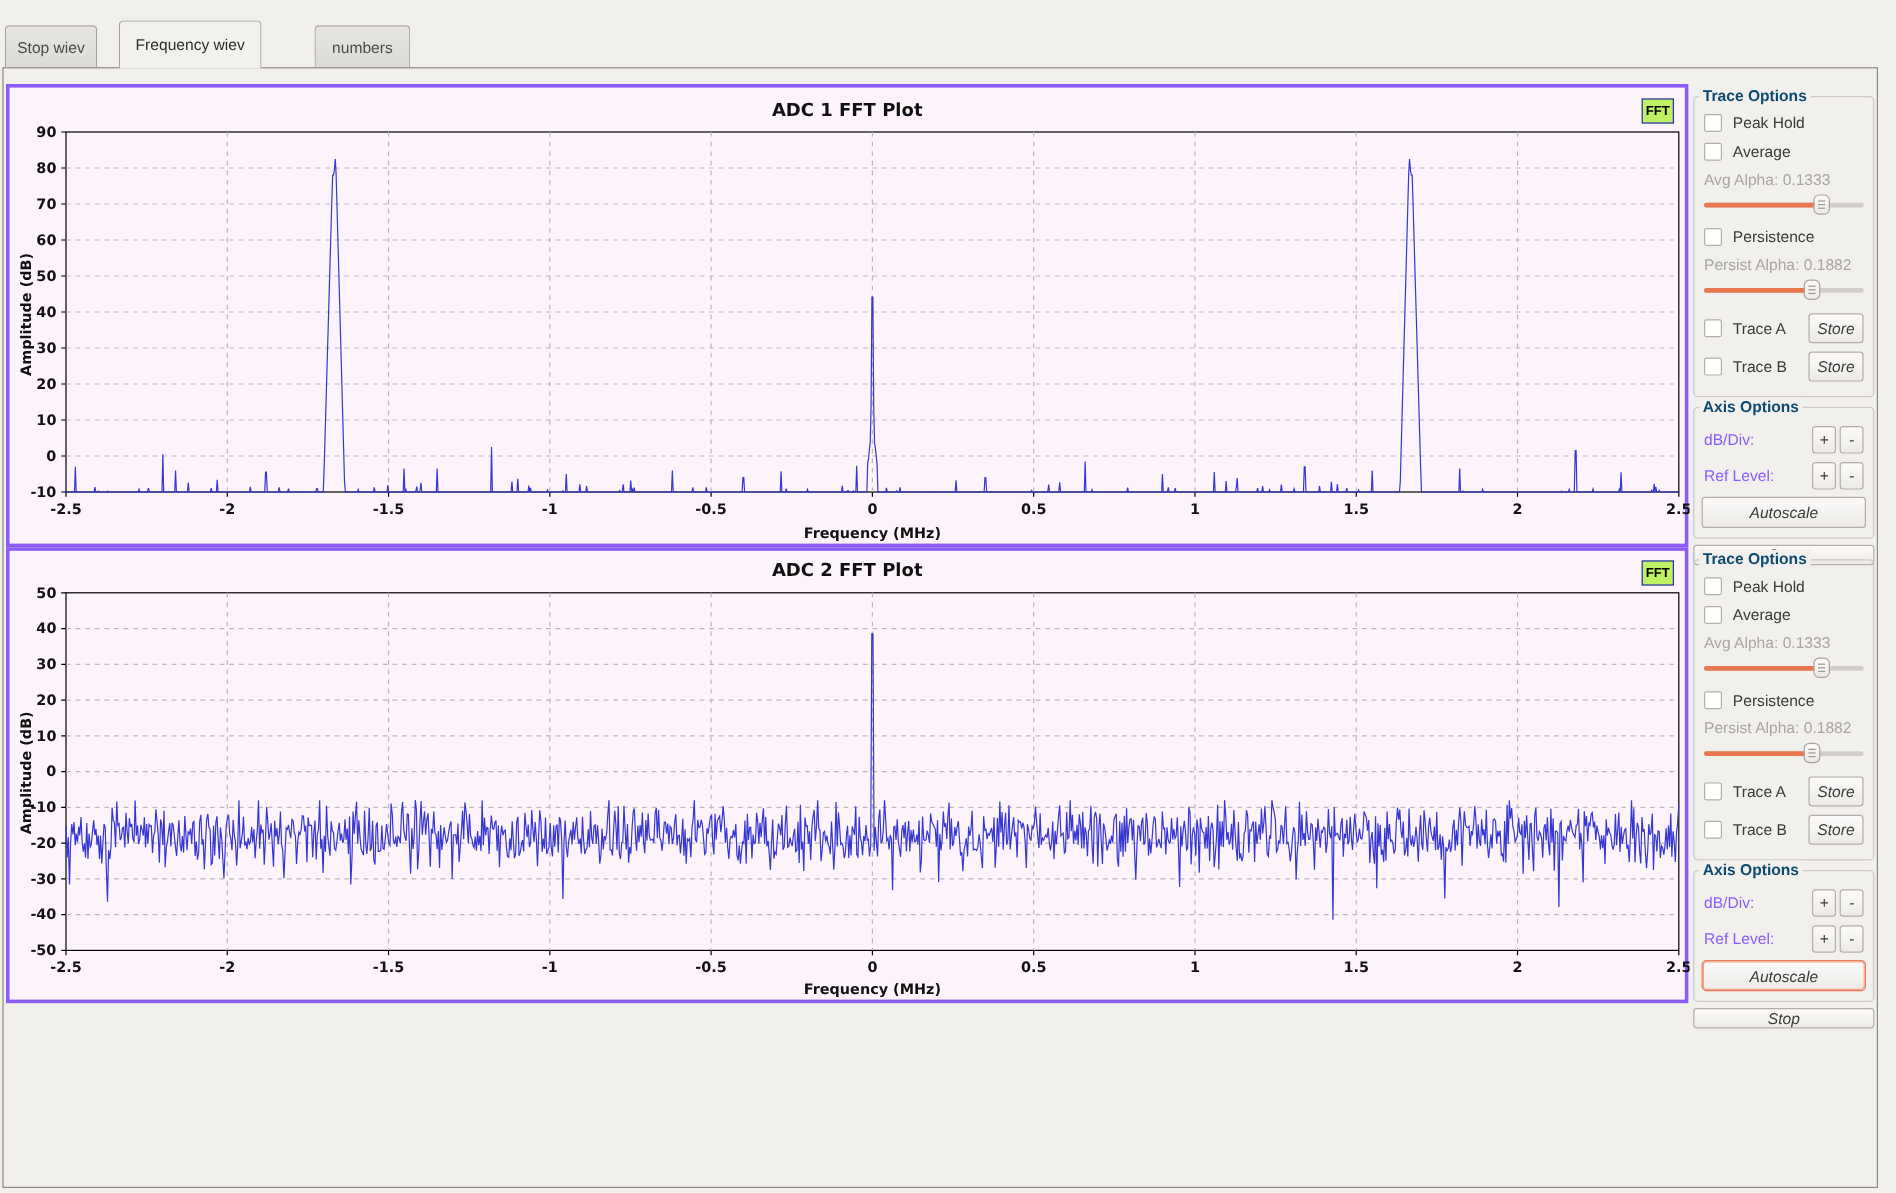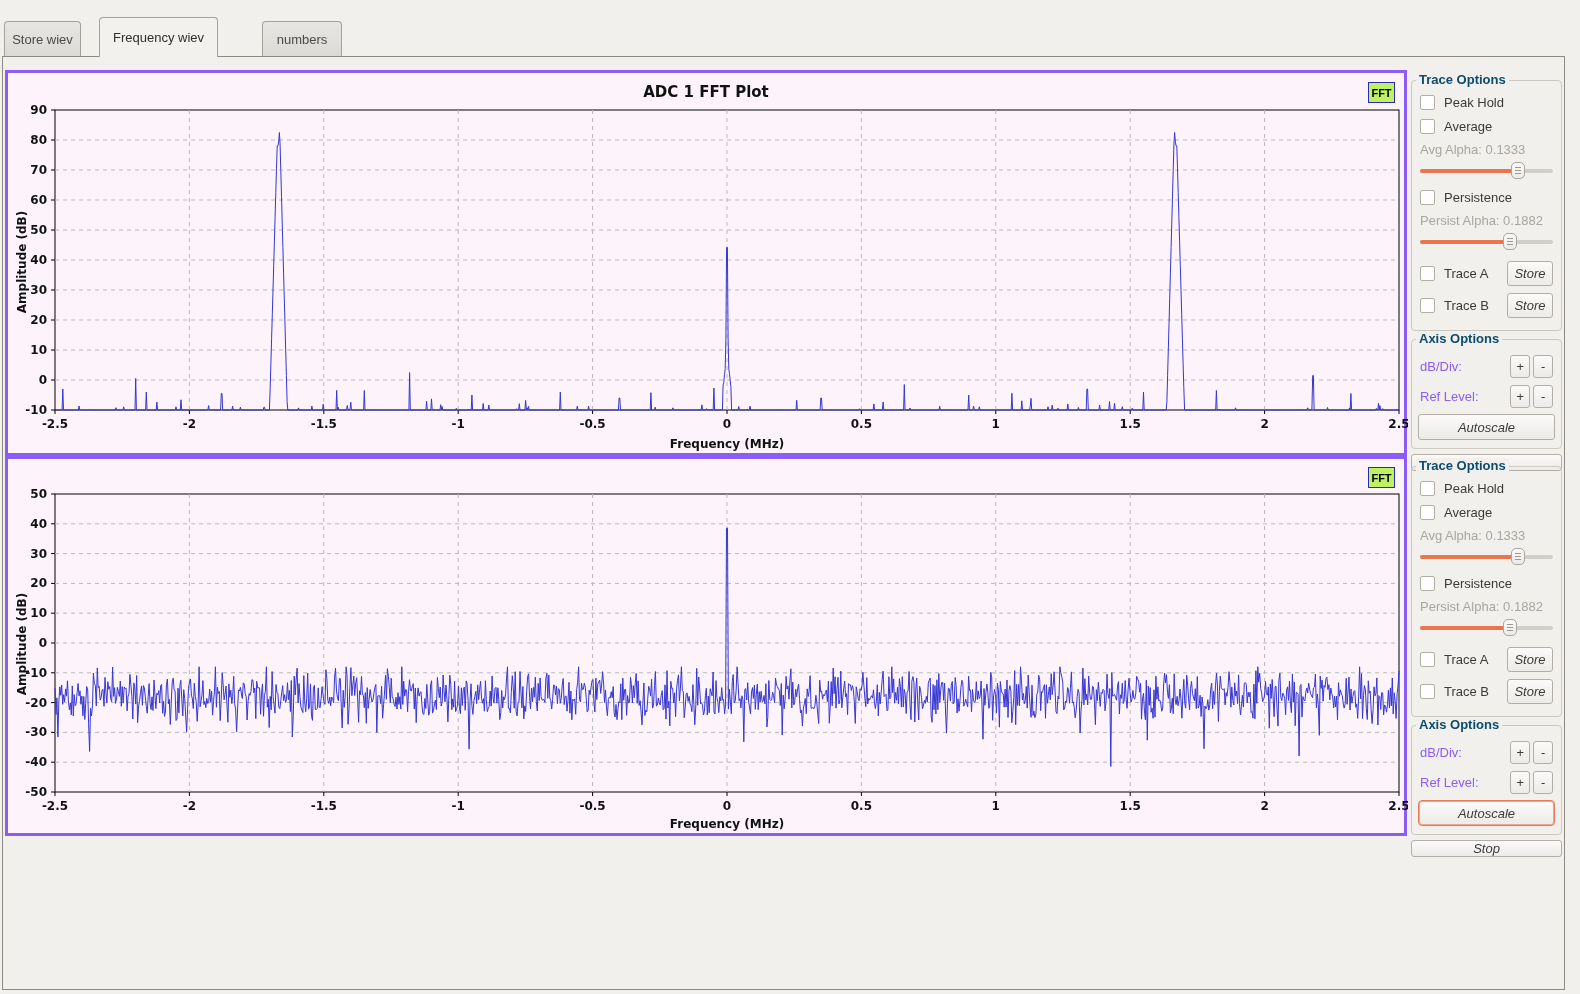--- a/index.html
+++ b/index.html
@@ -69,21 +69,21 @@
   .btn-pm { width:20px; height:23px; font-size:13px; }
   .btn-wide { display:block; width:100%; height:26px; margin:4px 0 2px 0; font-size:13px; }
   .btn-autoscale.focused { border:1px solid #e87a54; box-shadow:0 0 0 1px #f0a586 inset; border-radius:4px; }
   .btn-stop { margin:5px 2px 0 2px; width:calc(100% - 4px); height:26px; }
 </style>
 </head>
 <body>
 
 <div class="tabbar">
   <div class="tab" style="left:4px; width:77px;">
-    <span>Store wiev</span>
+    <span>Stop wiev</span>
   </div>
   <div class="tab active" style="left:99px; width:119px;">
     <span>Frequency wiev</span>
   </div>
   <div class="tab" style="left:218px; width:80px;margin-left:44px;">
     <span>numbers</span>
   </div>
 </div>
 
 <div class="pane">
@@ -117,20 +117,21 @@
         <text x="1122.2" y="355" text-anchor="middle" class="tick">1.5</text>
         <text x="1256.6000000000001" y="355" text-anchor="middle" class="tick">2</text>
         <text x="1391" y="355" text-anchor="middle" class="tick">2.5</text>
         <path d="M43 37.0 H47 M43 67.0 H47 M43 97.0 H47 M43 127.0 H47 M43 157.0 H47 M43 187.0 H47 M43 217.0 H47 M43 247.0 H47 M43 277.0 H47 M43 307.0 H47 M43 337.0 H47 M47.0 337 V341 M181.4 337 V341 M315.8 337 V341 M450.2 337 V341 M584.6 337 V341 M719.0 337 V341 M853.4 337 V341 M987.8 337 V341 M1122.2 337 V341 M1256.6 337 V341 M1391.0 337 V341 " stroke="#000" stroke-width="1" fill="none"></path>
         <path d="M47.0 337.0 L47.7 337.0 L48.4 337.0 L49.1 337.0 L49.8 337.0 L50.5 337.0 L51.2 337.0 L52.0 337.0 L52.7 337.0 L53.4 337.0 L54.1 337.0 L54.8 316.0 L55.5 337.0 L56.2 337.0 L56.9 337.0 L57.6 337.0 L58.3 337.0 L59.0 337.0 L59.7 337.0 L60.4 337.0 L61.2 337.0 L61.9 337.0 L62.6 337.0 L63.3 337.0 L64.0 337.0 L64.7 337.0 L65.4 337.0 L66.1 337.0 L66.8 337.0 L67.5 337.0 L68.2 337.0 L68.9 337.0 L69.6 337.0 L70.4 337.0 L71.1 333.0 L71.8 337.0 L72.5 337.0 L73.2 337.0 L73.9 336.3 L74.6 337.0 L75.3 337.0 L76.0 337.0 L76.7 337.0 L77.4 337.0 L78.1 337.0 L78.8 337.0 L79.6 337.0 L80.3 337.0 L81.0 337.0 L81.7 336.2 L82.4 337.0 L83.1 337.0 L83.8 337.0 L84.5 337.0 L85.2 337.0 L85.9 337.0 L86.6 337.0 L87.3 337.0 L88.0 337.0 L88.8 337.0 L89.5 337.0 L90.2 337.0 L90.9 337.0 L91.6 337.0 L92.3 337.0 L93.0 337.0 L93.7 337.0 L94.4 337.0 L95.1 337.0 L95.8 337.0 L96.5 337.0 L97.2 337.0 L98.0 337.0 L98.7 337.0 L99.4 337.0 L100.1 337.0 L100.8 337.0 L101.5 337.0 L102.2 337.0 L102.9 337.0 L103.6 337.0 L104.3 337.0 L105.0 337.0 L105.7 337.0 L106.5 337.0 L107.2 337.0 L107.9 334.7 L108.6 337.0 L109.3 337.0 L110.0 337.0 L110.7 337.0 L111.4 337.0 L112.1 337.0 L112.8 337.0 L113.5 337.0 L114.2 337.0 L114.9 337.0 L115.7 333.8 L116.4 337.0 L117.1 337.0 L117.8 337.0 L118.5 337.0 L119.2 337.0 L119.9 337.0 L120.6 337.0 L121.3 337.0 L122.0 337.0 L122.7 337.0 L123.4 337.0 L124.1 337.0 L124.9 337.0 L125.6 337.0 L126.3 337.0 L127.0 337.0 L127.7 305.5 L128.4 337.0 L129.1 337.0 L129.8 337.0 L130.5 337.0 L131.2 337.0 L131.9 337.0 L132.6 337.0 L133.3 337.0 L134.1 337.0 L134.8 337.0 L135.5 337.0 L136.2 337.0 L136.9 337.0 L137.6 337.0 L138.3 319.0 L139.0 337.0 L139.7 337.0 L140.4 337.0 L141.1 337.0 L141.8 337.0 L142.5 337.0 L143.3 337.0 L144.0 337.0 L144.7 337.0 L145.4 337.0 L146.1 337.0 L146.8 337.0 L147.5 337.0 L148.2 337.0 L148.9 329.1 L149.6 337.0 L150.3 337.0 L151.0 337.0 L151.7 337.0 L152.5 337.0 L153.2 337.0 L153.9 337.0 L154.6 337.0 L155.3 337.0 L156.0 337.0 L156.7 337.0 L157.4 337.0 L158.1 337.0 L158.8 337.0 L159.5 337.0 L160.2 337.0 L160.9 337.0 L161.7 337.0 L162.4 337.0 L163.1 337.0 L163.8 337.0 L164.5 337.0 L165.2 337.0 L165.9 337.0 L166.6 337.0 L167.3 337.0 L168.0 333.8 L168.7 337.0 L169.4 337.0 L170.1 337.0 L170.9 337.0 L171.6 337.0 L172.3 337.0 L173.0 326.8 L173.7 337.0 L174.4 337.0 L175.1 337.0 L175.8 337.0 L176.5 337.0 L177.2 337.0 L177.9 337.0 L178.6 337.0 L179.3 337.0 L180.1 337.0 L180.8 337.0 L181.5 337.0 L182.2 337.0 L182.9 337.0 L183.6 337.0 L184.3 337.0 L185.0 337.0 L185.7 337.0 L186.4 337.0 L187.1 337.0 L187.8 337.0 L188.5 337.0 L189.3 337.0 L190.0 337.0 L190.7 337.0 L191.4 337.0 L192.1 337.0 L192.8 337.0 L193.5 337.0 L194.2 337.0 L194.9 337.0 L195.6 337.0 L196.3 337.0 L197.0 337.0 L197.7 337.0 L198.5 337.0 L199.2 337.0 L199.9 337.0 L200.6 332.6 L201.3 337.0 L202.0 337.0 L202.7 337.0 L203.4 337.0 L204.1 337.0 L204.8 337.0 L205.5 337.0 L206.2 337.0 L206.9 337.0 L207.7 337.0 L208.4 337.0 L209.1 337.0 L209.8 337.0 L210.5 337.0 L211.2 337.0 L211.9 337.0 L212.6 337.0 L213.3 320.5 L214.0 320.5 L214.7 337.0 L215.4 337.0 L216.2 337.0 L216.9 337.0 L217.6 337.0 L218.3 337.0 L219.0 337.0 L219.7 337.0 L220.4 337.0 L221.1 337.0 L221.8 337.0 L222.5 337.0 L223.2 337.0 L223.9 337.0 L224.6 333.1 L225.4 337.0 L226.1 337.0 L226.8 337.0 L227.5 337.0 L228.2 337.0 L228.9 337.0 L229.6 337.0 L230.3 337.0 L231.0 337.0 L231.7 337.0 L232.4 334.2 L233.1 337.0 L233.8 337.0 L234.6 337.0 L235.3 337.0 L236.0 337.0 L236.7 337.0 L237.4 337.0 L238.1 337.0 L238.8 337.0 L239.5 337.0 L240.2 337.0 L240.9 337.0 L241.6 337.0 L242.3 337.0 L243.0 337.0 L243.8 337.0 L244.5 337.0 L245.2 337.0 L245.9 337.0 L246.6 337.0 L247.3 337.0 L248.0 337.0 L248.7 337.0 L249.4 337.0 L250.1 337.0 L250.8 337.0 L251.5 337.0 L252.2 337.0 L253.0 337.0 L253.7 337.0 L254.4 337.0 L255.1 337.0 L255.8 334.3 L256.5 334.2 L257.2 337.0 L257.9 337.0 L258.6 337.0 L259.3 337.0 L260.0 337.0 L260.7 337.0 L261.4 337.0 L262.2 314.6 L262.9 290.2 L263.6 265.8 L264.3 241.4 L265.0 217.0 L265.7 192.6 L266.4 168.2 L267.1 143.8 L267.8 119.5 L268.5 95.1 L269.2 73.0 L269.9 73.0 L270.6 69.1 L271.4 59.5 L272.1 72.0 L272.8 97.6 L273.5 123.3 L274.2 148.9 L274.9 174.5 L275.6 200.2 L276.3 225.8 L277.0 251.4 L277.7 277.1 L278.4 302.7 L279.1 328.4 L279.8 337.0 L280.6 337.0 L281.3 337.0 L282.0 337.0 L282.7 337.0 L283.4 337.0 L284.1 337.0 L284.8 337.0 L285.5 337.0 L286.2 337.0 L286.9 337.0 L287.6 337.0 L288.3 337.0 L289.0 337.0 L289.8 337.0 L290.5 334.9 L291.2 337.0 L291.9 337.0 L292.6 337.0 L293.3 337.0 L294.0 337.0 L294.7 337.0 L295.4 337.0 L296.1 337.0 L296.8 337.0 L297.5 337.0 L298.2 337.0 L299.0 337.0 L299.7 337.0 L300.4 337.0 L301.1 337.0 L301.8 337.0 L302.5 337.0 L303.2 337.0 L303.9 333.1 L304.6 337.0 L305.3 337.0 L306.0 337.0 L306.7 337.0 L307.4 337.0 L308.2 337.0 L308.9 337.0 L309.6 337.0 L310.3 337.0 L311.0 337.0 L311.7 337.0 L312.4 337.0 L313.1 337.0 L313.8 337.0 L314.5 337.0 L315.2 331.2 L315.9 337.0 L316.6 337.0 L317.4 337.0 L318.1 337.0 L318.8 337.0 L319.5 337.0 L320.2 337.0 L320.9 337.0 L321.6 337.0 L322.3 337.0 L323.0 337.0 L323.7 337.0 L324.4 337.0 L325.1 337.0 L325.8 337.0 L326.6 337.0 L327.3 337.0 L328.0 337.0 L328.7 317.4 L329.4 337.0 L330.1 334.1 L330.8 337.0 L331.5 337.0 L332.2 337.0 L332.9 337.0 L333.6 337.0 L334.3 337.0 L335.1 337.0 L335.8 337.0 L336.5 337.0 L337.2 337.0 L337.9 337.0 L338.6 335.7 L339.3 332.5 L340.0 337.0 L340.7 337.0 L341.4 337.0 L342.1 335.5 L342.8 329.3 L343.5 337.0 L344.3 337.0 L345.0 337.0 L345.7 337.0 L346.4 337.0 L347.1 337.0 L347.8 337.0 L348.5 337.0 L349.2 337.0 L349.9 337.0 L350.6 337.0 L351.3 337.0 L352.0 337.0 L352.7 337.0 L353.5 337.0 L354.2 337.0 L354.9 337.0 L355.6 337.0 L356.3 317.5 L357.0 337.0 L357.7 337.0 L358.4 337.0 L359.1 337.0 L359.8 337.0 L360.5 337.0 L361.2 337.0 L361.9 337.0 L362.7 336.8 L363.4 337.0 L364.1 337.0 L364.8 337.0 L365.5 337.0 L366.2 337.0 L366.9 337.0 L367.6 337.0 L368.3 337.0 L369.0 337.0 L369.7 337.0 L370.4 337.0 L371.1 337.0 L371.9 337.0 L372.6 337.0 L373.3 337.0 L374.0 337.0 L374.7 337.0 L375.4 337.0 L376.1 337.0 L376.8 337.0 L377.5 337.0 L378.2 337.0 L378.9 337.0 L379.6 337.0 L380.3 337.0 L381.1 337.0 L381.8 337.0 L382.5 337.0 L383.2 337.0 L383.9 337.0 L384.6 337.0 L385.3 337.0 L386.0 337.0 L386.7 337.0 L387.4 337.0 L388.1 337.0 L388.8 337.0 L389.5 337.0 L390.3 337.0 L391.0 337.0 L391.7 337.0 L392.4 337.0 L393.1 337.0 L393.8 337.0 L394.5 337.0 L395.2 337.0 L395.9 337.0 L396.6 337.0 L397.3 337.0 L398.0 337.0 L398.7 337.0 L399.5 337.0 L400.2 337.0 L400.9 337.0 L401.6 299.5 L402.3 337.0 L403.0 337.0 L403.7 337.0 L404.4 337.0 L405.1 337.0 L405.8 337.0 L406.5 337.0 L407.2 337.0 L407.9 337.0 L408.7 337.0 L409.4 337.0 L410.1 337.0 L410.8 337.0 L411.5 337.0 L412.2 337.0 L412.9 337.0 L413.6 337.0 L414.3 337.0 L415.0 337.0 L415.7 337.0 L416.4 337.0 L417.1 337.0 L417.9 337.0 L418.6 328.2 L419.3 337.0 L420.0 337.0 L420.7 337.0 L421.4 337.0 L422.1 337.0 L422.8 337.0 L423.5 325.9 L424.2 337.0 L424.9 337.0 L425.6 337.0 L426.3 337.0 L427.1 337.0 L427.8 337.0 L428.5 337.0 L429.2 337.0 L429.9 337.0 L430.6 337.0 L431.3 337.0 L432.0 337.0 L432.7 331.7 L433.4 337.0 L434.1 333.5 L434.8 337.0 L435.5 337.0 L436.3 337.0 L437.0 337.0 L437.7 337.0 L438.4 337.0 L439.1 337.0 L439.8 337.0 L440.5 337.0 L441.2 337.0 L441.9 337.0 L442.6 337.0 L443.3 337.0 L444.0 337.0 L444.8 337.0 L445.5 337.0 L446.2 337.0 L446.9 337.0 L447.6 337.0 L448.3 335.3 L449.0 337.0 L449.7 337.0 L450.4 337.0 L451.1 337.0 L451.8 337.0 L452.5 337.0 L453.2 337.0 L454.0 337.0 L454.7 337.0 L455.4 337.0 L456.1 337.0 L456.8 337.0 L457.5 337.0 L458.2 337.0 L458.9 337.0 L459.6 337.0 L460.3 337.0 L461.0 336.0 L461.7 337.0 L462.4 337.0 L463.2 337.0 L463.9 322.0 L464.6 337.0 L465.3 337.0 L466.0 337.0 L466.7 337.0 L467.4 337.0 L468.1 337.0 L468.8 337.0 L469.5 337.0 L470.2 337.0 L470.9 337.0 L471.6 337.0 L472.4 336.7 L473.1 337.0 L473.8 337.0 L474.5 337.0 L475.2 330.5 L475.9 337.0 L476.6 337.0 L477.3 337.0 L478.0 337.0 L478.7 337.0 L479.4 337.0 L480.1 337.0 L480.8 332.0 L481.6 337.0 L482.3 337.0 L483.0 337.0 L483.7 337.0 L484.4 337.0 L485.1 337.0 L485.8 337.0 L486.5 337.0 L487.2 337.0 L487.9 337.0 L488.6 337.0 L489.3 337.0 L490.0 337.0 L490.8 337.0 L491.5 337.0 L492.2 337.0 L492.9 337.0 L493.6 337.0 L494.3 337.0 L495.0 337.0 L495.7 337.0 L496.4 337.0 L497.1 337.0 L497.8 337.0 L498.5 337.0 L499.2 337.0 L500.0 337.0 L500.7 337.0 L501.4 337.0 L502.1 337.0 L502.8 337.0 L503.5 337.0 L504.2 337.0 L504.9 337.0 L505.6 337.0 L506.3 337.0 L507.0 337.0 L507.7 337.0 L508.4 335.8 L509.2 337.0 L509.9 337.0 L510.6 337.0 L511.3 330.7 L512.0 337.0 L512.7 337.0 L513.4 337.0 L514.1 337.0 L514.8 337.0 L515.5 337.0 L516.2 337.0 L516.9 337.0 L517.6 327.4 L518.4 337.0 L519.1 334.8 L519.8 337.0 L520.5 333.4 L521.2 337.0 L521.9 337.0 L522.6 337.0 L523.3 337.0 L524.0 337.0 L524.7 337.0 L525.4 337.0 L526.1 337.0 L526.8 337.0 L527.6 337.0 L528.3 337.0 L529.0 337.0 L529.7 337.0 L530.4 337.0 L531.1 337.0 L531.8 337.0 L532.5 337.0 L533.2 337.0 L533.9 337.0 L534.6 337.0 L535.3 337.0 L536.0 337.0 L536.8 337.0 L537.5 337.0 L538.2 337.0 L538.9 337.0 L539.6 337.0 L540.3 337.0 L541.0 337.0 L541.7 337.0 L542.4 337.0 L543.1 337.0 L543.8 337.0 L544.5 337.0 L545.2 337.0 L546.0 337.0 L546.7 337.0 L547.4 337.0 L548.1 337.0 L548.8 337.0 L549.5 337.0 L550.2 337.0 L550.9 337.0 L551.6 337.0 L552.3 319.0 L553.0 337.0 L553.7 337.0 L554.5 337.0 L555.2 337.0 L555.9 337.0 L556.6 337.0 L557.3 337.0 L558.0 337.0 L558.7 337.0 L559.4 337.0 L560.1 337.0 L560.8 337.0 L561.5 337.0 L562.2 337.0 L562.9 337.0 L563.7 337.0 L564.4 337.0 L565.1 337.0 L565.8 337.0 L566.5 337.0 L567.2 337.0 L567.9 337.0 L568.6 337.0 L569.3 333.1 L570.0 337.0 L570.7 337.0 L571.4 337.0 L572.1 337.0 L572.9 337.0 L573.6 337.0 L574.3 337.0 L575.0 337.0 L575.7 337.0 L576.4 337.0 L577.1 337.0 L577.8 337.0 L578.5 337.0 L579.2 337.0 L579.9 337.0 L580.6 333.2 L581.3 337.0 L582.1 337.0 L582.8 337.0 L583.5 337.0 L584.2 337.0 L584.9 337.0 L585.6 337.0 L586.3 337.0 L587.0 337.0 L587.7 337.0 L588.4 337.0 L589.1 337.0 L589.8 337.0 L590.5 337.0 L591.3 337.0 L592.0 337.0 L592.7 337.0 L593.4 337.0 L594.1 337.0 L594.8 337.0 L595.5 337.0 L596.2 337.0 L596.9 337.0 L597.6 337.0 L598.3 337.0 L599.0 337.0 L599.7 337.0 L600.5 337.0 L601.2 337.0 L601.9 337.0 L602.6 337.0 L603.3 337.0 L604.0 337.0 L604.7 337.0 L605.4 337.0 L606.1 337.0 L606.8 337.0 L607.5 337.0 L608.2 337.0 L608.9 337.0 L609.7 337.0 L610.4 337.0 L611.1 325.0 L611.8 325.0 L612.5 337.0 L613.2 337.0 L613.9 337.0 L614.6 337.0 L615.3 337.0 L616.0 337.0 L616.7 337.0 L617.4 337.0 L618.1 337.0 L618.9 337.0 L619.6 337.0 L620.3 337.0 L621.0 337.0 L621.7 337.0 L622.4 337.0 L623.1 337.0 L623.8 337.0 L624.5 337.0 L625.2 337.0 L625.9 337.0 L626.6 337.0 L627.3 337.0 L628.1 337.0 L628.8 337.0 L629.5 337.0 L630.2 337.0 L630.9 337.0 L631.6 337.0 L632.3 337.0 L633.0 337.0 L633.7 337.0 L634.4 337.0 L635.1 337.0 L635.8 337.0 L636.5 337.0 L637.3 337.0 L638.0 337.0 L638.7 337.0 L639.4 337.0 L640.1 337.0 L640.8 337.0 L641.5 337.0 L642.2 337.0 L642.9 319.7 L643.6 337.0 L644.3 337.0 L645.0 337.0 L645.7 337.0 L646.5 337.0 L647.2 334.2 L647.9 337.0 L648.6 337.0 L649.3 337.0 L650.0 337.0 L650.7 337.0 L651.4 337.0 L652.1 337.0 L652.8 337.0 L653.5 337.0 L654.2 337.0 L654.9 337.0 L655.7 337.0 L656.4 337.0 L657.1 337.0 L657.8 337.0 L658.5 337.0 L659.2 337.0 L659.9 337.0 L660.6 337.0 L661.3 337.0 L662.0 337.0 L662.7 337.0 L663.4 337.0 L664.2 337.0 L664.9 334.8 L665.6 337.0 L666.3 337.0 L667.0 336.7 L667.7 337.0 L668.4 337.0 L669.1 337.0 L669.8 337.0 L670.5 337.0 L671.2 337.0 L671.9 337.0 L672.6 337.0 L673.4 337.0 L674.1 337.0 L674.8 337.0 L675.5 337.0 L676.2 337.0 L676.9 337.0 L677.6 337.0 L678.3 337.0 L679.0 337.0 L679.7 337.0 L680.4 337.0 L681.1 337.0 L681.8 337.0 L682.6 337.0 L683.3 337.0 L684.0 337.0 L684.7 337.0 L685.4 337.0 L686.1 337.0 L686.8 337.0 L687.5 337.0 L688.2 337.0 L688.9 337.0 L689.6 337.0 L690.3 337.0 L691.0 337.0 L691.8 337.0 L692.5 337.0 L693.2 337.0 L693.9 331.8 L694.6 337.0 L695.3 337.0 L696.0 337.0 L696.7 337.0 L697.4 337.0 L698.1 336.0 L698.8 335.8 L699.5 337.0 L700.2 337.0 L701.0 337.0 L701.7 337.0 L702.4 337.0 L703.1 336.1 L703.8 337.0 L704.5 337.0 L705.2 336.7 L705.9 315.1 L706.6 337.0 L707.3 337.0 L708.0 337.0 L708.7 337.0 L709.4 337.0 L710.2 337.0 L710.9 337.0 L711.6 337.0 L712.3 337.0 L713.0 337.0 L713.7 337.0 L714.4 337.0 L715.1 312.1 L715.8 309.3 L716.5 301.6 L717.2 295.5 L717.9 265.9 L718.6 174.5 L719.4 174.5 L720.1 265.9 L720.8 296.2 L721.5 300.7 L722.2 307.4 L722.9 313.8 L723.6 337.0 L724.3 337.0 L725.0 337.0 L725.7 337.0 L726.4 337.0 L727.1 337.0 L727.8 337.0 L728.6 337.0 L729.3 337.0 L730.0 337.0 L730.7 333.5 L731.4 337.0 L732.1 337.0 L732.8 337.0 L733.5 337.0 L734.2 337.0 L734.9 337.0 L735.6 337.0 L736.3 337.0 L737.0 337.0 L737.8 337.0 L738.5 337.0 L739.2 336.0 L739.9 337.0 L740.6 337.0 L741.3 337.0 L742.0 333.1 L742.7 337.0 L743.4 337.0 L744.1 337.0 L744.8 337.0 L745.5 337.0 L746.2 337.0 L747.0 337.0 L747.7 337.0 L748.4 337.0 L749.1 337.0 L749.8 337.0 L750.5 337.0 L751.2 337.0 L751.9 337.0 L752.6 337.0 L753.3 337.0 L754.0 337.0 L754.7 337.0 L755.4 337.0 L756.2 337.0 L756.9 337.0 L757.6 337.0 L758.3 337.0 L759.0 337.0 L759.7 337.0 L760.4 337.0 L761.1 337.0 L761.8 337.0 L762.5 337.0 L763.2 337.0 L763.9 337.0 L764.6 337.0 L765.4 337.0 L766.1 337.0 L766.8 337.0 L767.5 337.0 L768.2 337.0 L768.9 337.0 L769.6 336.6 L770.3 337.0 L771.0 337.0 L771.7 337.0 L772.4 337.0 L773.1 337.0 L773.8 337.0 L774.6 337.0 L775.3 337.0 L776.0 337.0 L776.7 337.0 L777.4 337.0 L778.1 337.0 L778.8 337.0 L779.5 337.0 L780.2 337.0 L780.9 337.0 L781.6 337.0 L782.3 337.0 L783.1 337.0 L783.8 337.0 L784.5 337.0 L785.2 337.0 L785.9 337.0 L786.6 337.0 L787.3 337.0 L788.0 337.0 L788.7 327.3 L789.4 337.0 L790.1 337.0 L790.8 337.0 L791.5 337.0 L792.3 337.0 L793.0 337.0 L793.7 337.0 L794.4 337.0 L795.1 337.0 L795.8 337.0 L796.5 337.0 L797.2 337.0 L797.9 337.0 L798.6 337.0 L799.3 337.0 L800.0 337.0 L800.7 337.0 L801.5 337.0 L802.2 337.0 L802.9 337.0 L803.6 337.0 L804.3 337.0 L805.0 337.0 L805.7 337.0 L806.4 337.0 L807.1 337.0 L807.8 337.0 L808.5 337.0 L809.2 337.0 L809.9 337.0 L810.7 337.0 L811.4 337.0 L812.1 337.0 L812.8 325.0 L813.5 325.0 L814.2 337.0 L814.9 337.0 L815.6 337.0 L816.3 337.0 L817.0 337.0 L817.7 337.0 L818.4 336.6 L819.1 337.0 L819.9 337.0 L820.6 337.0 L821.3 337.0 L822.0 337.0 L822.7 337.0 L823.4 337.0 L824.1 337.0 L824.8 337.0 L825.5 337.0 L826.2 337.0 L826.9 337.0 L827.6 337.0 L828.3 337.0 L829.1 337.0 L829.8 337.0 L830.5 337.0 L831.2 337.0 L831.9 337.0 L832.6 337.0 L833.3 337.0 L834.0 337.0 L834.7 337.0 L835.4 337.0 L836.1 337.0 L836.8 337.0 L837.5 337.0 L838.3 337.0 L839.0 337.0 L839.7 337.0 L840.4 337.0 L841.1 337.0 L841.8 337.0 L842.5 337.0 L843.2 337.0 L843.9 337.0 L844.6 337.0 L845.3 337.0 L846.0 337.0 L846.7 337.0 L847.5 337.0 L848.2 337.0 L848.9 337.0 L849.6 337.0 L850.3 337.0 L851.0 337.0 L851.7 335.8 L852.4 337.0 L853.1 337.0 L853.8 337.0 L854.5 337.0 L855.2 337.0 L855.9 337.0 L856.7 337.0 L857.4 337.0 L858.1 337.0 L858.8 337.0 L859.5 337.0 L860.2 337.0 L860.9 337.0 L861.6 337.0 L862.3 337.0 L863.0 337.0 L863.7 337.0 L864.4 337.0 L865.1 337.0 L865.9 330.9 L866.6 337.0 L867.3 337.0 L868.0 337.0 L868.7 337.0 L869.4 337.0 L870.1 337.0 L870.8 337.0 L871.5 337.0 L872.2 337.0 L872.9 337.0 L873.6 337.0 L874.3 337.0 L875.1 329.0 L875.8 337.0 L876.5 337.0 L877.2 337.0 L877.9 337.0 L878.6 337.0 L879.3 337.0 L880.0 337.0 L880.7 337.0 L881.4 337.0 L882.1 337.0 L882.8 337.0 L883.5 337.0 L884.3 337.0 L885.0 337.0 L885.7 337.0 L886.4 337.0 L887.1 337.0 L887.8 337.0 L888.5 337.0 L889.2 337.0 L889.9 337.0 L890.6 337.0 L891.3 337.0 L892.0 337.0 L892.8 337.0 L893.5 337.0 L894.2 336.6 L894.9 337.0 L895.6 337.0 L896.3 311.5 L897.0 337.0 L897.7 337.0 L898.4 337.0 L899.1 337.0 L899.8 337.0 L900.5 337.0 L901.2 337.0 L902.0 335.0 L902.7 337.0 L903.4 337.0 L904.1 337.0 L904.8 337.0 L905.5 337.0 L906.2 337.0 L906.9 337.0 L907.6 337.0 L908.3 337.0 L909.0 337.0 L909.7 337.0 L910.4 337.0 L911.2 337.0 L911.9 337.0 L912.6 337.0 L913.3 337.0 L914.0 337.0 L914.7 337.0 L915.4 337.0 L916.1 337.0 L916.8 337.0 L917.5 337.0 L918.2 337.0 L918.9 337.0 L919.6 337.0 L920.4 337.0 L921.1 337.0 L921.8 337.0 L922.5 337.0 L923.2 337.0 L923.9 337.0 L924.6 337.0 L925.3 337.0 L926.0 337.0 L926.7 337.0 L927.4 337.0 L928.1 337.0 L928.8 337.0 L929.6 337.0 L930.3 337.0 L931.0 337.0 L931.7 333.3 L932.4 337.0 L933.1 337.0 L933.8 337.0 L934.5 337.0 L935.2 337.0 L935.9 337.0 L936.6 337.0 L937.3 337.0 L938.0 337.0 L938.8 337.0 L939.5 336.7 L940.2 337.0 L940.9 337.0 L941.6 337.0 L942.3 337.0 L943.0 337.0 L943.7 337.0 L944.4 337.0 L945.1 337.0 L945.8 337.0 L946.5 337.0 L947.2 337.0 L948.0 337.0 L948.7 337.0 L949.4 337.0 L950.1 337.0 L950.8 337.0 L951.5 337.0 L952.2 337.0 L952.9 337.0 L953.6 337.0 L954.3 337.0 L955.0 337.0 L955.7 337.0 L956.4 337.0 L957.2 337.0 L957.9 337.0 L958.6 337.0 L959.3 337.0 L960.0 337.0 L960.7 322.0 L961.4 337.0 L962.1 337.0 L962.8 337.0 L963.5 337.0 L964.2 337.0 L964.9 336.5 L965.6 333.2 L966.4 337.0 L967.1 337.0 L967.8 337.0 L968.5 337.0 L969.2 337.0 L969.9 337.0 L970.6 337.0 L971.3 333.8 L972.0 337.0 L972.7 337.0 L973.4 337.0 L974.1 337.0 L974.8 337.0 L975.6 337.0 L976.3 337.0 L977.0 337.0 L977.7 337.0 L978.4 337.0 L979.1 337.0 L979.8 337.0 L980.5 337.0 L981.2 337.0 L981.9 337.0 L982.6 337.0 L983.3 337.0 L984.0 337.0 L984.8 337.0 L985.5 337.0 L986.2 337.0 L986.9 337.0 L987.6 337.0 L988.3 337.0 L989.0 337.0 L989.7 337.0 L990.4 337.0 L991.1 337.0 L991.8 337.0 L992.5 337.0 L993.2 337.0 L994.0 337.0 L994.7 337.0 L995.4 337.0 L996.1 337.0 L996.8 337.0 L997.5 337.0 L998.2 337.0 L998.9 337.0 L999.6 337.0 L1000.3 337.0 L1001.0 337.0 L1001.7 337.0 L1002.5 337.0 L1003.2 337.0 L1003.9 320.3 L1004.6 337.0 L1005.3 337.0 L1006.0 337.0 L1006.7 337.0 L1007.4 337.0 L1008.1 337.0 L1008.8 337.0 L1009.5 337.0 L1010.2 337.0 L1010.9 337.0 L1011.7 337.0 L1012.4 337.0 L1013.1 336.8 L1013.8 327.8 L1014.5 337.0 L1015.2 337.0 L1015.9 337.0 L1016.6 337.0 L1017.3 337.0 L1018.0 337.0 L1018.7 337.0 L1019.4 337.0 L1020.1 337.0 L1020.9 337.0 L1021.6 337.0 L1022.3 333.2 L1023.0 325.4 L1023.7 337.0 L1024.4 337.0 L1025.1 337.0 L1025.8 337.0 L1026.5 337.0 L1027.2 337.0 L1027.9 337.0 L1028.6 337.0 L1029.3 337.0 L1030.1 337.0 L1030.8 337.0 L1031.5 337.0 L1032.2 337.0 L1032.9 337.0 L1033.6 337.0 L1034.3 337.0 L1035.0 337.0 L1035.7 337.0 L1036.4 337.0 L1037.1 337.0 L1037.8 337.0 L1038.5 337.0 L1039.3 337.0 L1040.0 333.8 L1040.7 337.0 L1041.4 337.0 L1042.1 337.0 L1042.8 337.0 L1043.5 337.0 L1044.2 332.1 L1044.9 337.0 L1045.6 337.0 L1046.3 337.0 L1047.0 337.0 L1047.7 337.0 L1048.5 337.0 L1049.2 337.0 L1049.9 335.2 L1050.6 337.0 L1051.3 337.0 L1052.0 337.0 L1052.7 337.0 L1053.4 337.0 L1054.1 337.0 L1054.8 337.0 L1055.5 337.0 L1056.2 337.0 L1056.9 337.0 L1057.7 337.0 L1058.4 337.0 L1059.1 337.0 L1059.8 330.9 L1060.5 337.0 L1061.2 337.0 L1061.9 337.0 L1062.6 337.0 L1063.3 337.0 L1064.0 337.0 L1064.7 337.0 L1065.4 337.0 L1066.1 337.0 L1066.9 337.0 L1067.6 337.0 L1068.3 337.0 L1069.0 337.0 L1069.7 337.0 L1070.4 334.4 L1071.1 337.0 L1071.8 337.0 L1072.5 337.0 L1073.2 337.0 L1073.9 337.0 L1074.6 337.0 L1075.3 337.0 L1076.1 337.0 L1076.8 337.0 L1077.5 337.0 L1078.2 337.0 L1078.9 316.0 L1079.6 316.0 L1080.3 337.0 L1081.0 337.0 L1081.7 337.0 L1082.4 337.0 L1083.1 337.0 L1083.8 337.0 L1084.5 337.0 L1085.3 337.0 L1086.0 337.0 L1086.7 337.0 L1087.4 337.0 L1088.1 337.0 L1088.8 337.0 L1089.5 337.0 L1090.2 337.0 L1090.9 337.0 L1091.6 332.0 L1092.3 337.0 L1093.0 337.0 L1093.7 337.0 L1094.5 337.0 L1095.2 337.0 L1095.9 337.0 L1096.6 337.0 L1097.3 337.0 L1098.0 337.0 L1098.7 337.0 L1099.4 337.0 L1100.1 337.0 L1100.8 337.0 L1101.5 328.6 L1102.2 337.0 L1102.9 337.0 L1103.7 337.0 L1104.4 337.0 L1105.1 337.0 L1105.8 337.0 L1106.5 330.3 L1107.2 337.0 L1107.9 337.0 L1108.6 337.0 L1109.3 337.0 L1110.0 337.0 L1110.7 337.0 L1111.4 337.0 L1112.2 337.0 L1112.9 337.0 L1113.6 337.0 L1114.3 333.7 L1115.0 337.0 L1115.7 337.0 L1116.4 337.0 L1117.1 337.0 L1117.8 337.0 L1118.5 337.0 L1119.2 337.0 L1119.9 337.0 L1120.6 337.0 L1121.4 337.0 L1122.1 337.0 L1122.8 337.0 L1123.5 337.0 L1124.2 335.3 L1124.9 337.0 L1125.6 337.0 L1126.3 337.0 L1127.0 337.0 L1127.7 337.0 L1128.4 337.0 L1129.1 337.0 L1129.8 337.0 L1130.6 337.0 L1131.3 337.0 L1132.0 337.0 L1132.7 337.0 L1133.4 337.0 L1134.1 337.0 L1134.8 337.0 L1135.5 319.0 L1136.2 337.0 L1136.9 337.0 L1137.6 337.0 L1138.3 337.0 L1139.0 337.0 L1139.8 337.0 L1140.5 337.0 L1141.2 337.0 L1141.9 337.0 L1142.6 337.0 L1143.3 337.0 L1144.0 337.0 L1144.7 337.0 L1145.4 337.0 L1146.1 337.0 L1146.8 337.0 L1147.5 337.0 L1148.2 337.0 L1149.0 337.0 L1149.7 337.0 L1150.4 337.0 L1151.1 337.0 L1151.8 337.0 L1152.5 337.0 L1153.2 337.0 L1153.9 337.0 L1154.6 337.0 L1155.3 337.0 L1156.0 337.0 L1156.7 336.7 L1157.4 337.0 L1158.2 337.0 L1158.9 328.4 L1159.6 302.7 L1160.3 277.1 L1161.0 251.4 L1161.7 225.8 L1162.4 200.2 L1163.1 174.5 L1163.8 148.9 L1164.5 123.3 L1165.2 97.6 L1165.9 72.0 L1166.6 59.5 L1167.4 69.1 L1168.1 73.0 L1168.8 73.0 L1169.5 95.1 L1170.2 119.5 L1170.9 143.8 L1171.6 168.2 L1172.3 192.6 L1173.0 217.0 L1173.7 241.4 L1174.4 265.8 L1175.1 290.2 L1175.8 314.6 L1176.6 337.0 L1177.3 337.0 L1178.0 337.0 L1178.7 337.0 L1179.4 337.0 L1180.1 337.0 L1180.8 337.0 L1181.5 337.0 L1182.2 337.0 L1182.9 337.0 L1183.6 337.0 L1184.3 337.0 L1185.0 337.0 L1185.8 337.0 L1186.5 337.0 L1187.2 337.0 L1187.9 337.0 L1188.6 337.0 L1189.3 337.0 L1190.0 337.0 L1190.7 337.0 L1191.4 337.0 L1192.1 337.0 L1192.8 337.0 L1193.5 337.0 L1194.2 337.0 L1195.0 337.0 L1195.7 337.0 L1196.4 337.0 L1197.1 337.0 L1197.8 337.0 L1198.5 337.0 L1199.2 337.0 L1199.9 337.0 L1200.6 337.0 L1201.3 337.0 L1202.0 337.0 L1202.7 337.0 L1203.4 337.0 L1204.2 337.0 L1204.9 337.0 L1205.6 337.0 L1206.3 337.0 L1207.0 337.0 L1207.7 337.0 L1208.4 317.5 L1209.1 337.0 L1209.8 337.0 L1210.5 337.0 L1211.2 336.1 L1211.9 337.0 L1212.6 337.0 L1213.4 337.0 L1214.1 337.0 L1214.8 337.0 L1215.5 337.0 L1216.2 337.0 L1216.9 337.0 L1217.6 337.0 L1218.3 337.0 L1219.0 337.0 L1219.7 337.0 L1220.4 337.0 L1221.1 337.0 L1221.8 337.0 L1222.6 337.0 L1223.3 337.0 L1224.0 337.0 L1224.7 337.0 L1225.4 337.0 L1226.1 337.0 L1226.8 337.0 L1227.5 334.8 L1228.2 337.0 L1228.9 337.0 L1229.6 337.0 L1230.3 337.0 L1231.1 337.0 L1231.8 337.0 L1232.5 337.0 L1233.2 337.0 L1233.9 337.0 L1234.6 336.8 L1235.3 337.0 L1236.0 337.0 L1236.7 337.0 L1237.4 337.0 L1238.1 337.0 L1238.8 337.0 L1239.5 337.0 L1240.3 337.0 L1241.0 337.0 L1241.7 337.0 L1242.4 337.0 L1243.1 337.0 L1243.8 337.0 L1244.5 337.0 L1245.2 337.0 L1245.9 337.0 L1246.6 337.0 L1247.3 337.0 L1248.0 337.0 L1248.7 337.0 L1249.5 337.0 L1250.2 337.0 L1250.9 337.0 L1251.6 337.0 L1252.3 337.0 L1253.0 337.0 L1253.7 337.0 L1254.4 337.0 L1255.1 337.0 L1255.8 337.0 L1256.5 337.0 L1257.2 337.0 L1257.9 337.0 L1258.7 337.0 L1259.4 337.0 L1260.1 337.0 L1260.8 337.0 L1261.5 337.0 L1262.2 337.0 L1262.9 337.0 L1263.6 337.0 L1264.3 337.0 L1265.0 337.0 L1265.7 337.0 L1266.4 337.0 L1267.1 337.0 L1267.9 337.0 L1268.6 337.0 L1269.3 337.0 L1270.0 337.0 L1270.7 337.0 L1271.4 336.7 L1272.1 337.0 L1272.8 337.0 L1273.5 337.0 L1274.2 337.0 L1274.9 337.0 L1275.6 337.0 L1276.3 337.0 L1277.1 337.0 L1277.8 337.0 L1278.5 337.0 L1279.2 337.0 L1279.9 337.0 L1280.6 337.0 L1281.3 337.0 L1282.0 337.0 L1282.7 337.0 L1283.4 337.0 L1284.1 337.0 L1284.8 337.0 L1285.5 337.0 L1286.3 337.0 L1287.0 337.0 L1287.7 337.0 L1288.4 337.0 L1289.1 337.0 L1289.8 337.0 L1290.5 337.0 L1291.2 337.0 L1291.9 337.0 L1292.6 337.0 L1293.3 336.3 L1294.0 337.0 L1294.7 337.0 L1295.5 337.0 L1296.2 337.0 L1296.9 337.0 L1297.6 337.0 L1298.3 337.0 L1299.0 337.0 L1299.7 334.8 L1300.4 337.0 L1301.1 337.0 L1301.8 337.0 L1302.5 337.0 L1303.2 337.0 L1303.9 337.0 L1304.7 302.5 L1305.4 302.5 L1306.1 337.0 L1306.8 337.0 L1307.5 337.0 L1308.2 337.0 L1308.9 337.0 L1309.6 337.0 L1310.3 337.0 L1311.0 337.0 L1311.7 337.0 L1312.4 337.0 L1313.1 337.0 L1313.9 337.0 L1314.6 336.5 L1315.3 337.0 L1316.0 337.0 L1316.7 337.0 L1317.4 337.0 L1318.1 337.0 L1318.8 337.0 L1319.5 334.5 L1320.2 337.0 L1320.9 337.0 L1321.6 337.0 L1322.3 337.0 L1323.1 337.0 L1323.8 337.0 L1324.5 337.0 L1325.2 337.0 L1325.9 337.0 L1326.6 337.0 L1327.3 337.0 L1328.0 337.0 L1328.7 337.0 L1329.4 337.0 L1330.1 337.0 L1330.8 337.0 L1331.5 337.0 L1332.3 337.0 L1333.0 337.0 L1333.7 337.0 L1334.4 337.0 L1335.1 337.0 L1335.8 337.0 L1336.5 337.0 L1337.2 337.0 L1337.9 337.0 L1338.6 337.0 L1339.3 337.0 L1340.0 337.0 L1340.8 337.0 L1341.5 334.9 L1342.2 337.0 L1342.9 320.5 L1343.6 337.0 L1344.3 337.0 L1345.0 337.0 L1345.7 337.0 L1346.4 337.0 L1347.1 337.0 L1347.8 337.0 L1348.5 337.0 L1349.2 337.0 L1350.0 337.0 L1350.7 337.0 L1351.4 337.0 L1352.1 337.0 L1352.8 337.0 L1353.5 337.0 L1354.2 337.0 L1354.9 337.0 L1355.6 337.0 L1356.3 337.0 L1357.0 337.0 L1357.7 337.0 L1358.4 337.0 L1359.2 337.0 L1359.9 337.0 L1360.6 337.0 L1361.3 337.0 L1362.0 337.0 L1362.7 337.0 L1363.4 337.0 L1364.1 337.0 L1364.8 337.0 L1365.5 337.0 L1366.2 337.0 L1366.9 337.0 L1367.6 337.0 L1368.4 335.5 L1369.1 337.0 L1369.8 337.0 L1370.5 330.2 L1371.2 337.0 L1371.9 332.6 L1372.6 337.0 L1373.3 337.0 L1374.0 337.0 L1374.7 335.6 L1375.4 337.0 L1376.1 337.0 L1376.8 337.0 L1377.6 337.0 L1378.3 337.0 L1379.0 337.0 L1379.7 337.0 L1380.4 337.0 L1381.1 337.0 L1381.8 337.0 L1382.5 337.0 L1383.2 337.0 L1383.9 337.0 L1384.6 337.0 L1385.3 337.0 L1386.0 337.0 L1386.8 337.0 L1387.5 337.0 L1388.2 337.0 L1388.9 337.0 L1389.6 337.0 L1390.3 337.0 L1391.0 337.0 " stroke="#3636d2" stroke-width="1" fill="none"></path>
       </svg>
     <div class="plot-xlabel">Frequency (MHz)</div>
   </div>
 
   <div class="plot-panel" id="plot2">
+    <div class="plot-title">ADC 2 FFT Plot</div>
     <div class="fft-badge">FFT</div>
     <div class="plot-ylabel">Amplitude (dB)</div>
     <svg class="plot-svg" width="1400" height="378">
         <rect x="47" y="35" width="1344" height="298" fill="#fdf4fb" stroke="#000" stroke-width="1"></rect>
         <path d="M47 64.8 H1391 M47 94.6 H1391 M47 124.4 H1391 M47 154.2 H1391 M47 184.0 H1391 M47 213.8 H1391 M47 243.6 H1391 M47 273.4 H1391 M47 303.2 H1391 M181.4 35 V333 M315.8 35 V333 M450.2 35 V333 M584.6 35 V333 M719.0 35 V333 M853.4 35 V333 M987.8 35 V333 M1122.2 35 V333 M1256.6 35 V333 " stroke="#b9b9b9" stroke-width="1" stroke-dasharray="4 4" fill="none"></path>
         <text x="39" y="39" text-anchor="end" class="tick">50</text>
         <text x="39" y="68.8" text-anchor="end" class="tick">40</text>
         <text x="39" y="98.6" text-anchor="end" class="tick">30</text>
         <text x="39" y="128.39999999999998" text-anchor="end" class="tick">20</text>
         <text x="39" y="158.2" text-anchor="end" class="tick">10</text>

